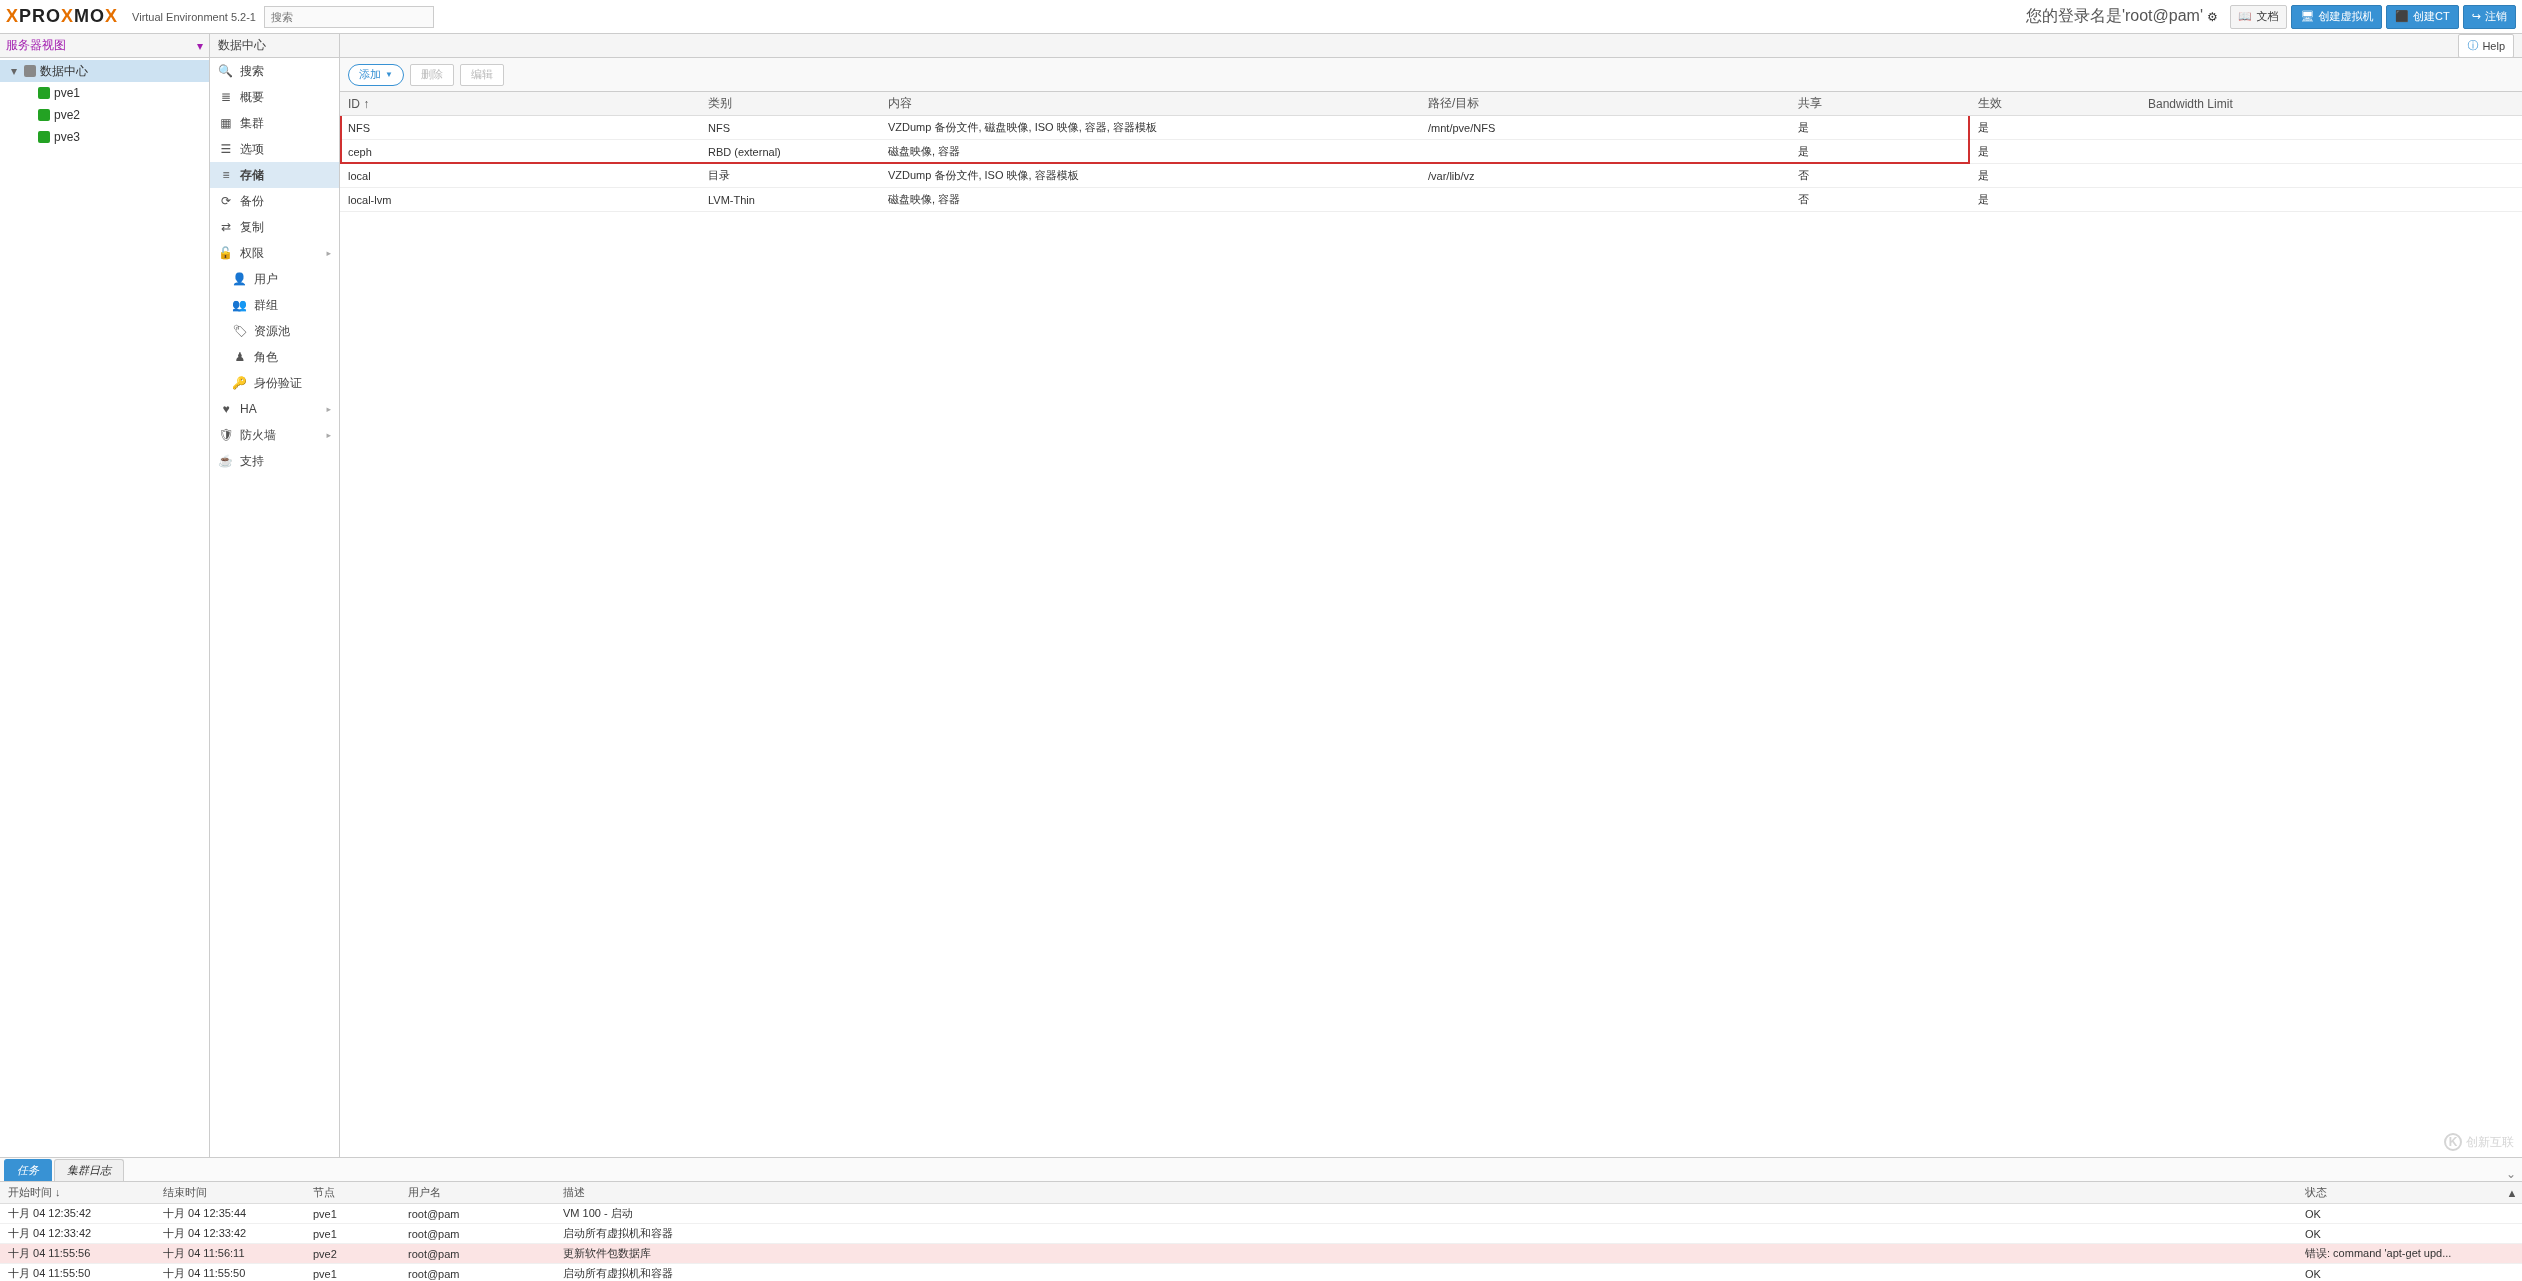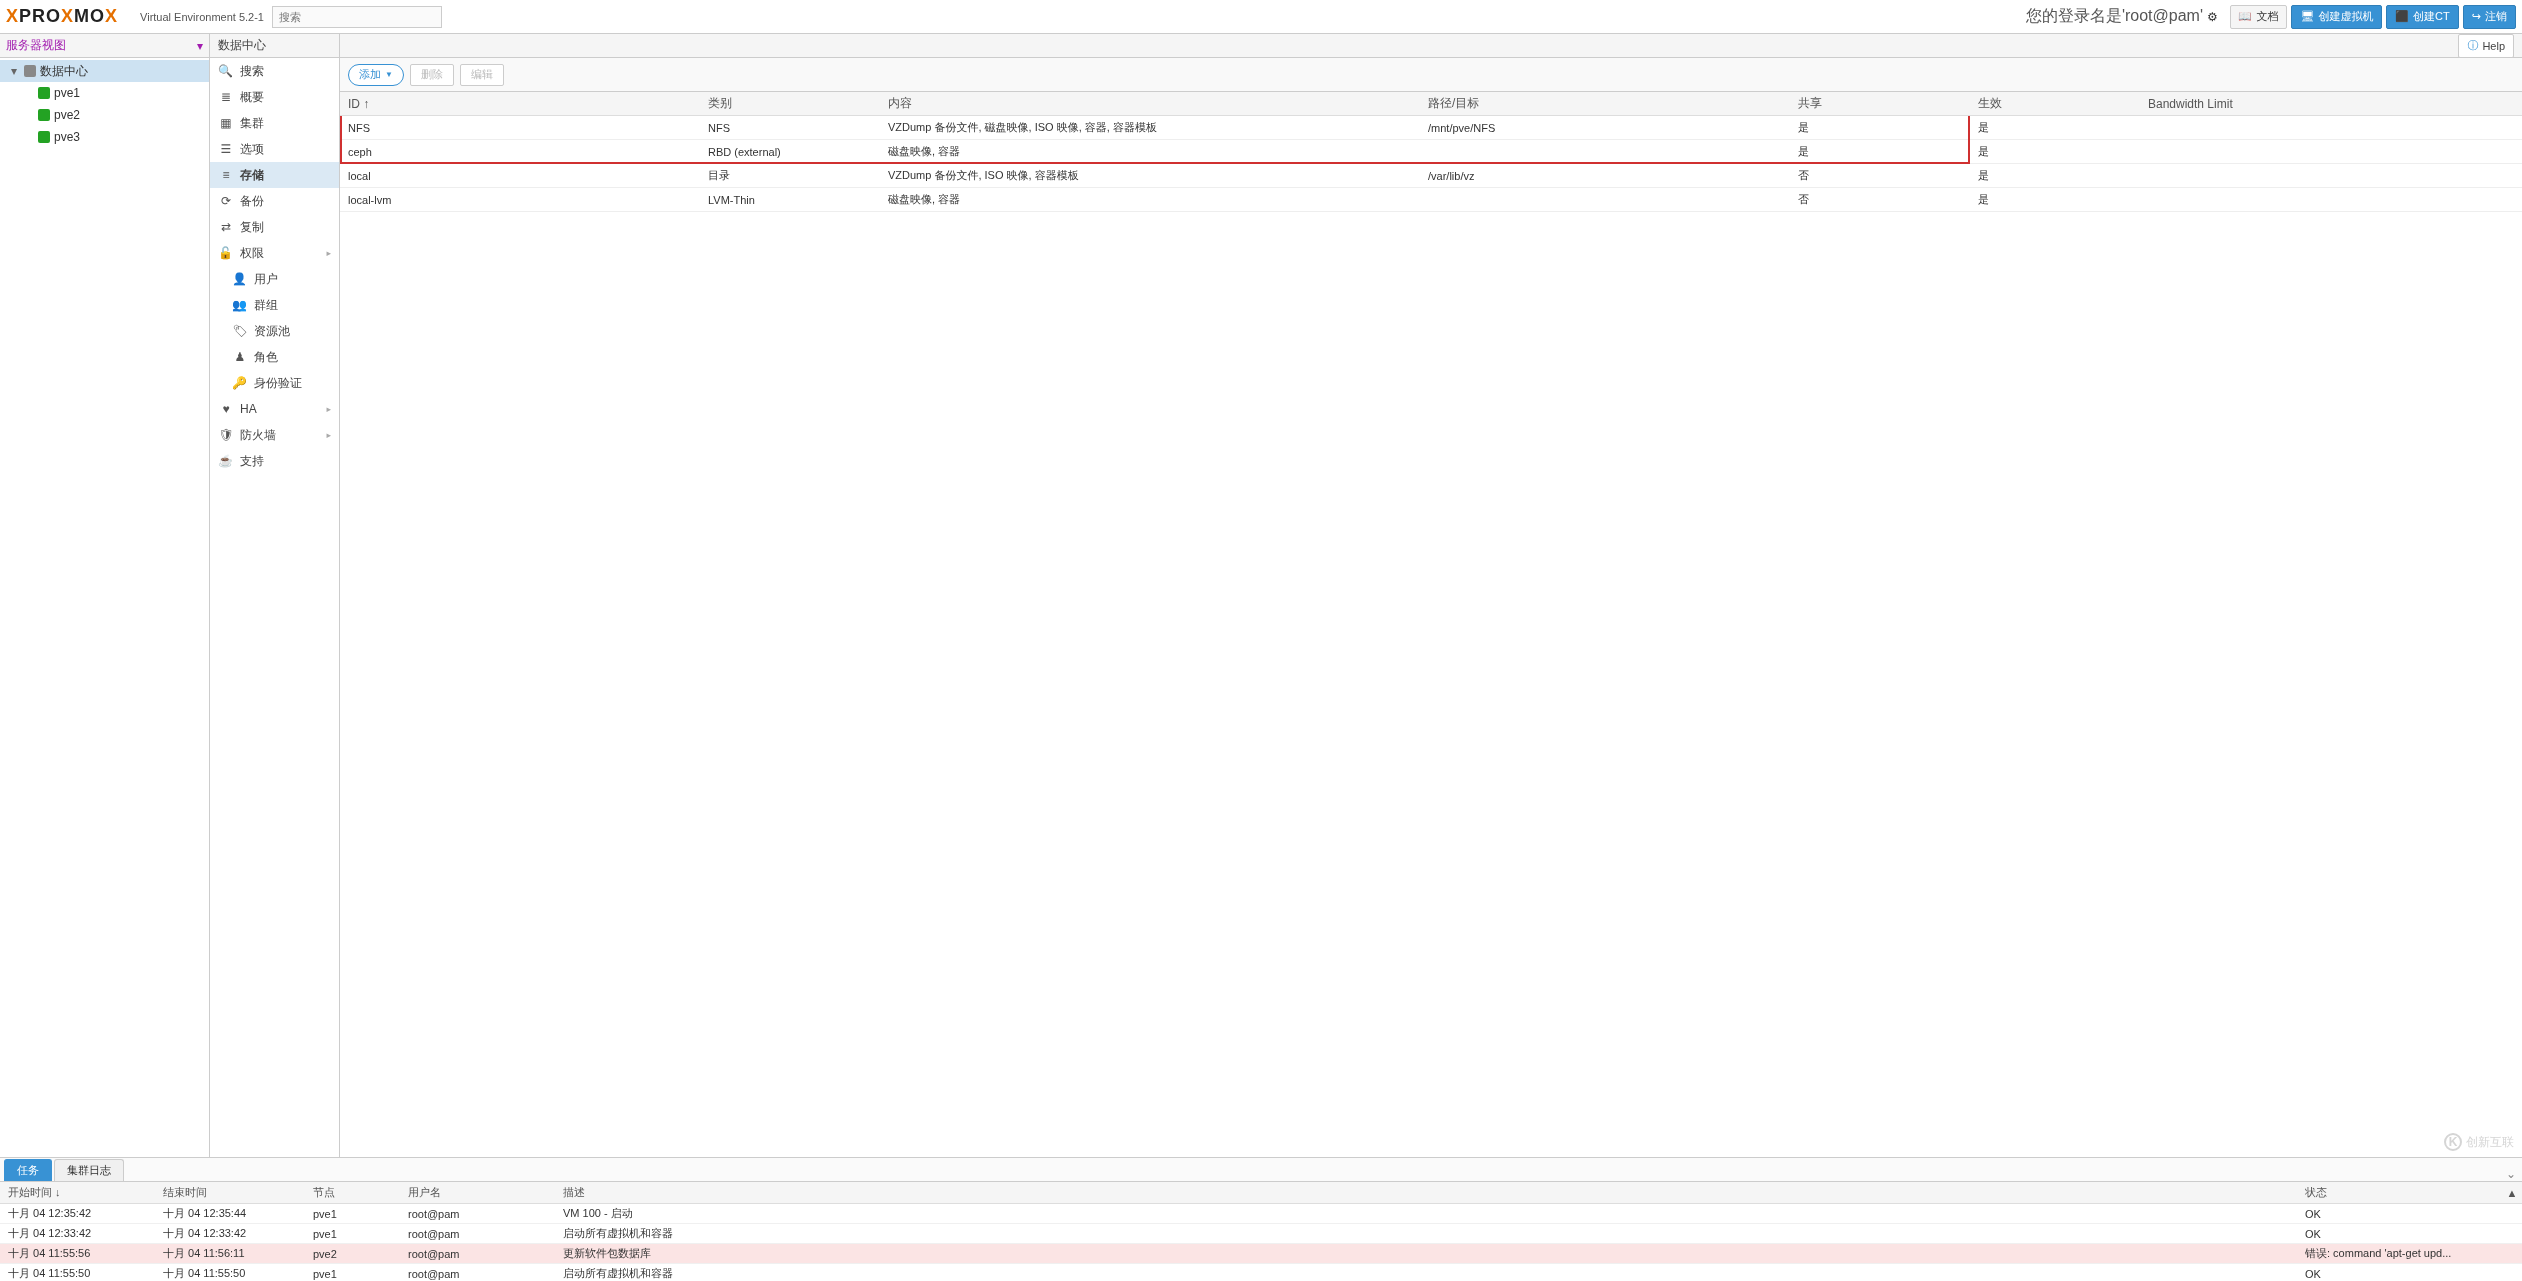--- a/index.html
+++ b/index.html
@@ -3,21 +3,21 @@
 <meta charset="utf-8">
 <style>
 *{box-sizing:border-box;margin:0;padding:0;}
 html,body{height:100%;width:100%;font-family:Arial,"Microsoft YaHei",sans-serif;font-size:12px;color:#333;overflow:hidden;background:#fff;}
 
 
 .hdr{height:34px;background:#fff;border-bottom:1px solid #ccc;display:flex;align-items:center;padding:0 6px;}
 .logo{font-size:18px;font-weight:bold;letter-spacing:1px;display:flex;align-items:center;}
 .logo .x{color:#e57000;}
 .logo .pro{color:#222;}
-.ver{margin-left:22px;font-size:11px;color:#555;}
+.ver{margin-left:14px;font-size:11px;color:#555;}
 .search-top{margin-left:8px;height:22px;width:170px;border:1px solid #ccc;padding:0 6px;font-size:11px;color:#888;background:#fafafa;}
 .hdr-sp{flex:1;}
 .login-txt{font-size:16px;color:#555;margin-right:4px;}
 .gear{margin-right:8px;cursor:pointer;}
 .btn{display:inline-flex;align-items:center;height:24px;padding:0 8px;border:1px solid #ccc;border-radius:2px;margin-left:4px;font-size:11px;cursor:pointer;background:#f5f5f5;}
 .btn.blue{background:#3892d4;color:#fff;border-color:#2f7eb8;}
 .btn .ic{margin-right:4px;font-size:11px;}
 
 
 .body{position:absolute;top:34px;bottom:124px;left:0;right:0;display:flex;}
@@ -66,21 +66,21 @@
 .c-shared{width:180px;}
 .c-enabled{width:170px;}
 .c-bw{flex:1;}
 .grow{height:24px;display:flex;border-bottom:1px solid #eee;font-size:11px;color:#333;}
 
 .redbox{position:absolute;left:0;top:0;height:72px;width:1630px;border:2px solid #d03030;pointer-events:none;}
 
 
 .logpanel{position:absolute;left:0;right:0;bottom:0;height:124px;border-top:1px solid #ccc;background:#fff;display:flex;flex-direction:column;}
 .logtabs{height:24px;background:#fafafa;border-bottom:1px solid #ccc;display:flex;align-items:flex-end;padding-left:4px;}
-.logtab{height:22px;padding:0 12px;border:1px solid #ccc;border-bottom:none;margin-right:2px;border-radius:3px 3px 0 0;background:#f0f0f0;cursor:pointer;font-size:11px;display:flex;align-items:center;}
+.logtab{height:22px;padding:0 12px;border:1px solid #ccc;border-bottom:none;margin-right:2px;border-radius:3px 3px 0 0;background:#f0f0f0;cursor:pointer;font-size:11px;display:flex;align-items:center;font-style:italic;}
 .logtab.sel{background:#3892d4;color:#fff;border-color:#3892d4;}
 .logupbtn{margin-left:auto;margin-right:6px;cursor:pointer;color:#888;}
 .loggrid{flex:1;overflow:auto;}
 .lghdr{height:22px;background:#f5f5f5;border-bottom:1px solid #ddd;display:flex;font-size:11px;color:#555;position:sticky;top:0;}
 .lgc{padding:0 8px;display:flex;align-items:center;}
 .lgrow{height:20px;display:flex;font-size:11px;border-bottom:1px solid #f0f0f0;}
 .lgrow.err{background:#fbe4e4;}
 .lc-start{width:155px;}
 .lc-end{width:150px;}
 .lc-node{width:95px;}

